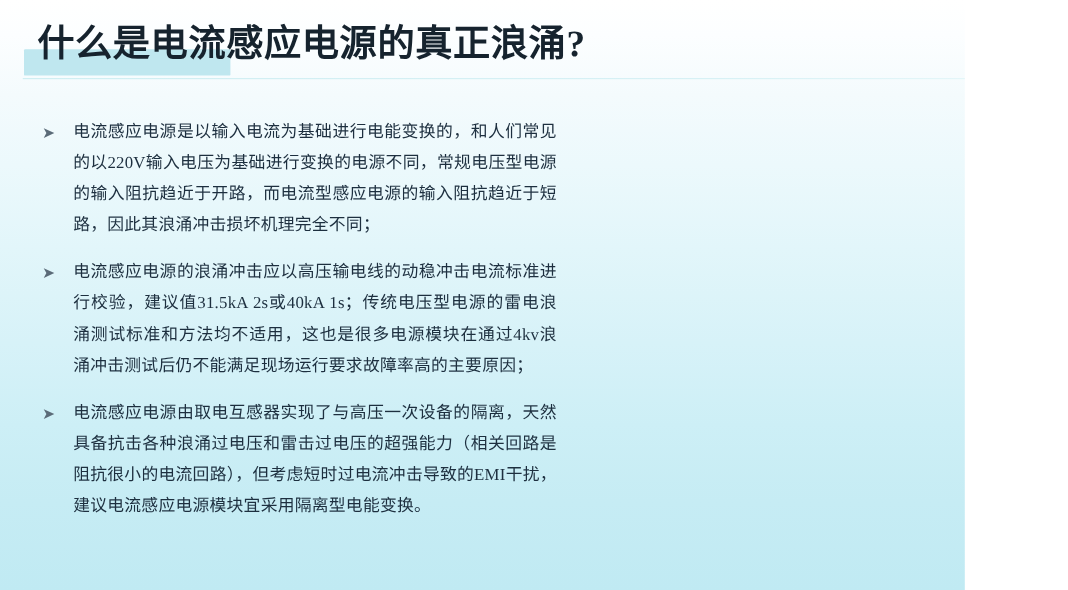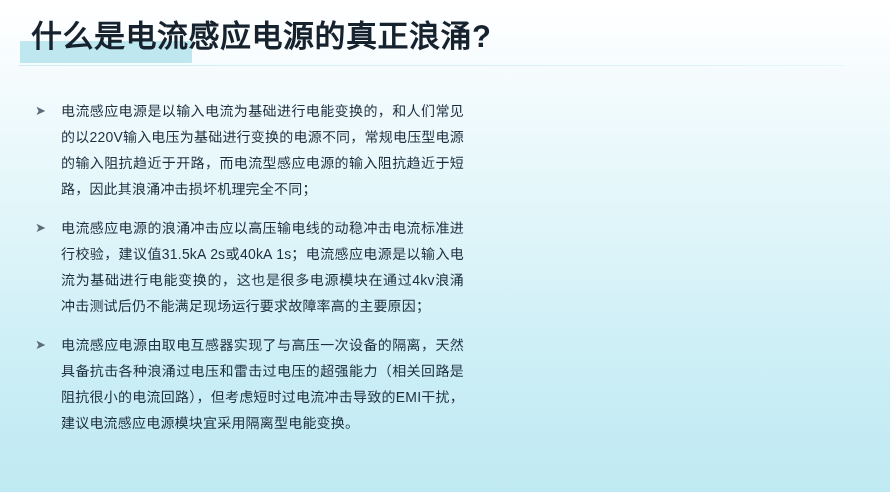--- a/index.html
+++ b/index.html
@@ -7,35 +7,36 @@
     margin: 0;
     padding: 0;
     background: #ffffff;
   }
   body {
     font-family: "Liberation Sans", "DejaVu Sans", sans-serif;
   }
 
   .slide {
     position: relative;
-    width: 890px;
+    width: 804px;
     height: 492px;
     overflow: hidden;
     background: linear-gradient(
       to bottom,
       #ffffff 0%,
       #fcfeff 6%,
       #f4fbfd 16%,
       #ecf9fc 28%,
       #e2f6fa 42%,
       #d7f2f8 58%,
       #cdeff6 72%,
       #c6ecf4 85%,
       #c0eaf3 100%
     );
+    font-family: Liberation Serif, serif;
   }
 
   
   .title-wrap {
     position: absolute;
     left: 0;
     top: 0;
     width: 890px;
     height: 70px;
   }
@@ -121,21 +122,21 @@
 
   <div class="body-list" data-interactable="false">
 
     <div class="bullet-row" data-interactable="false">
       <span class="bullet-marker" data-interactable="false">➤</span>
       <span class="bullet-text" data-interactable="false">电流感应电源是以输入电流为基础进行电能变换的，和人们常见的以220V输入电压为基础进行变换的电源不同，常规电压型电源的输入阻抗趋近于开路，而电流型感应电源的输入阻抗趋近于短路，因此其浪涌冲击损坏机理完全不同；</span>
     </div>
 
     <div class="bullet-row" data-interactable="false">
       <span class="bullet-marker" data-interactable="false">➤</span>
-      <span class="bullet-text" data-interactable="false">电流感应电源的浪涌冲击应以高压输电线的动稳冲击电流标准进行校验，建议值31.5kA 2s或40kA 1s；电流感应电源是以输入电流为基础进行电能变换的，这也是很多电源模块在通过4kv浪涌冲击测试后仍不能满足现场运行要求故障率高的主要原因；</span>
+      <span class="bullet-text" data-interactable="false">电流感应电源的浪涌冲击应以高压输电线的动稳冲击电流标准进行校验，建议值31.5kA 2s或40kA 1s；传统电压型电源的雷电浪涌测试标准和方法均不适用，这也是很多电源模块在通过4kv浪涌冲击测试后仍不能满足现场运行要求故障率高的主要原因；</span>
     </div>
 
     <div class="bullet-row" data-interactable="false">
       <span class="bullet-marker" data-interactable="false">➤</span>
       <span class="bullet-text" data-interactable="false">电流感应电源由取电互感器实现了与高压一次设备的隔离，天然具备抗击各种浪涌过电压和雷击过电压的超强能力（相关回路是阻抗很小的电流回路），但考虑短时过电流冲击导致的EMI干扰，建议电流感应电源模块宜采用隔离型电能变换。</span>
     </div>
 
   </div>
 
 </div>

